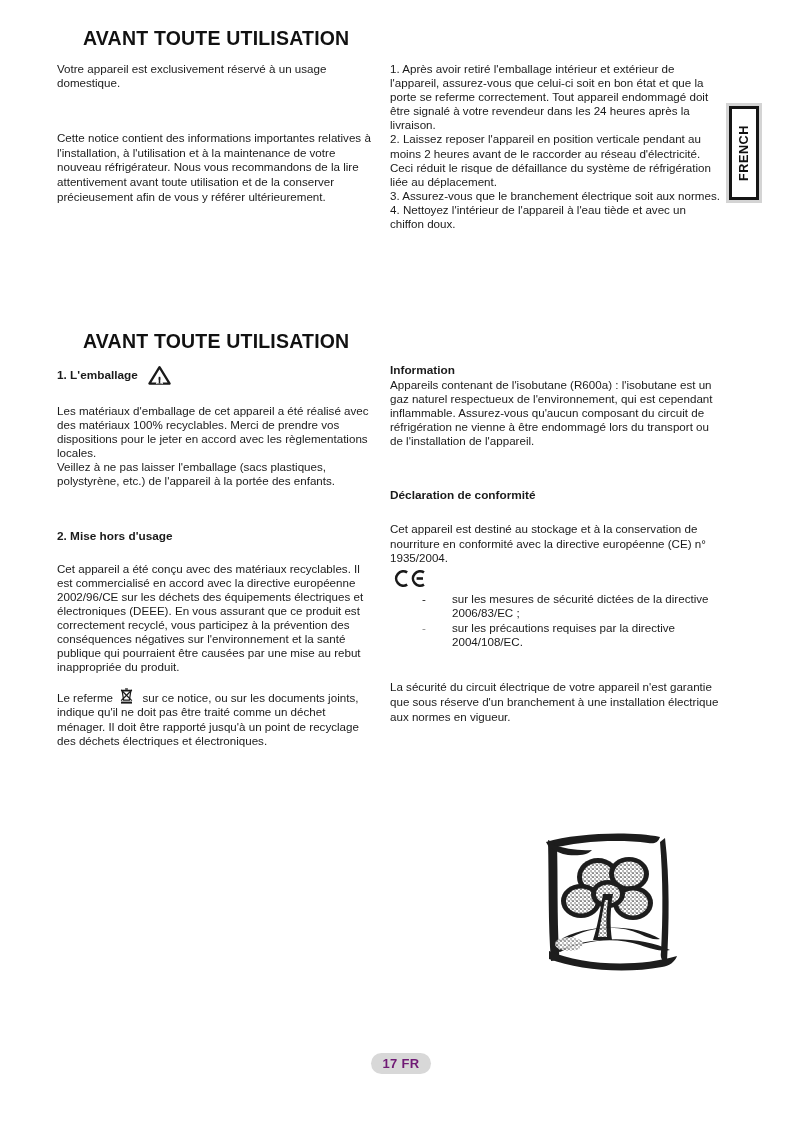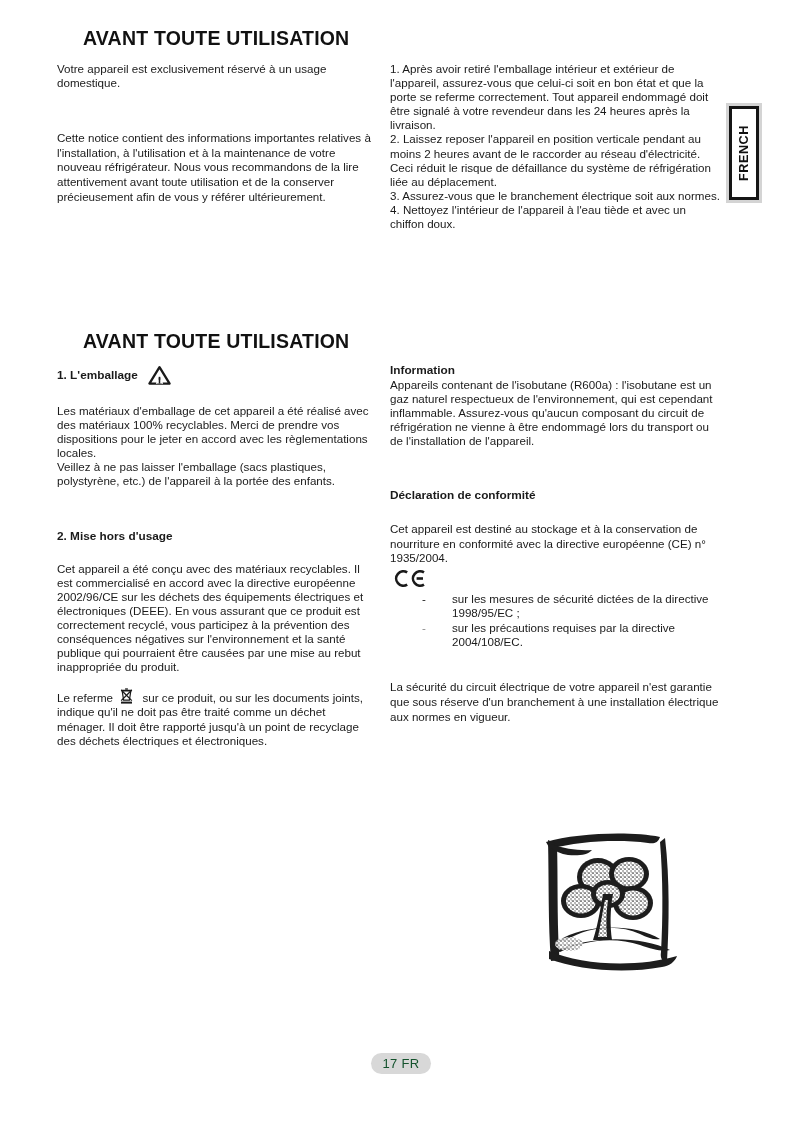--- a/index.html
+++ b/index.html
@@ -150,22 +150,22 @@
     width: 60px;
     height: 21px;
     background: #d8d8d8;
     border-radius: 11px;
     display: flex;
     align-items: center;
     justify-content: center;
   }
   .page-pill span {
     font-size: 13px;
-    font-weight: normal;
-    color: #14532d;
+    font-weight: bold;
+    color: #701a75;
     letter-spacing: 0.3px;
   }
 </style>
 </head>
 <body>
 
 <div class="page">
 
   <div class="section-title" id="title-1">AVANT TOUTE UTILISATION</div>
 
@@ -211,21 +211,21 @@
     <p class="para" style="margin-top:14px;">
       <span>Le referme</span>
       <svg class="icon-weee" width="15" height="17" viewBox="0 0 15 17">
         <path d="M3.2 3.0 L11.8 3.0 L10.4 12.2 L4.6 12.2 Z" fill="none" stroke="#1a1a1a" stroke-width="1.2"></path>
         <path d="M2.0 2.4 L13.0 2.4" stroke="#1a1a1a" stroke-width="1.3"></path>
         <path d="M6.1 1.0 L8.9 1.0" stroke="#1a1a1a" stroke-width="1.3"></path>
         <path d="M2.0 14.6 L13.0 14.6" stroke="#1a1a1a" stroke-width="2.0"></path>
         <path d="M2.2 2.0 L12.8 12.6" stroke="#1a1a1a" stroke-width="1.3"></path>
         <path d="M12.8 2.0 L2.2 12.6" stroke="#1a1a1a" stroke-width="1.3"></path>
       </svg>
-      <span>sur ce produit, ou sur les documents joints, indique qu'il ne doit pas être traité comme un déchet ménager. Il doit être rapporté jusqu'à un point de recyclage des déchets électriques et électroniques.</span>
+      <span>sur ce notice, ou sur les documents joints, indique qu'il ne doit pas être traité comme un déchet ménager. Il doit être rapporté jusqu'à un point de recyclage des déchets électriques et électroniques.</span>
     </p>
 
   </div>
 
   <div class="col col-right" id="s2-right">
 
     <p class="sub-head">Information</p>
 
     <p class="para">Appareils contenant de l'isobutane (R600a) : l'isobutane est un gaz naturel respectueux de l'environnement, qui est cependant inflammable. Assurez-vous qu'aucun composant du circuit de réfrigération ne vienne à être endommagé lors du transport ou de l'installation de l'appareil.</p>
 
@@ -236,21 +236,21 @@
     <svg class="ce-mark" width="34" height="19" viewBox="0 0 34 19">
       <path d="M13.2 3.4 A7.2 7.2 0 1 0 13.2 15.6" fill="none" stroke="#1a1a1a" stroke-width="2.6"></path>
       <path d="M30.0 3.4 A7.2 7.2 0 1 0 30.0 15.6" fill="none" stroke="#1a1a1a" stroke-width="2.6"></path>
       <path d="M22.6 9.5 L29.0 9.5" stroke="#1a1a1a" stroke-width="2.6"></path>
     </svg>
 
 
     <ul class="dash-list">
       <li>
         <span class="dash">-</span>
-        <span>sur les mesures de sécurité dictées de la directive 1998/95/EC ;</span>
+        <span>sur les mesures de sécurité dictées de la directive 2006/83/EC ;</span>
       </li>
       <li class="faded">
         <span class="dash">-</span>
         <span>sur les précautions requises par la directive 2004/108/EC.</span>
       </li>
     </ul>
 
     <p class="para" style="margin-top:30px; line-height:15px;">La sécurité du circuit électrique de votre appareil n'est garantie que sous réserve d'un branchement à une installation électrique aux normes en vigueur.</p>
   </div>
 

